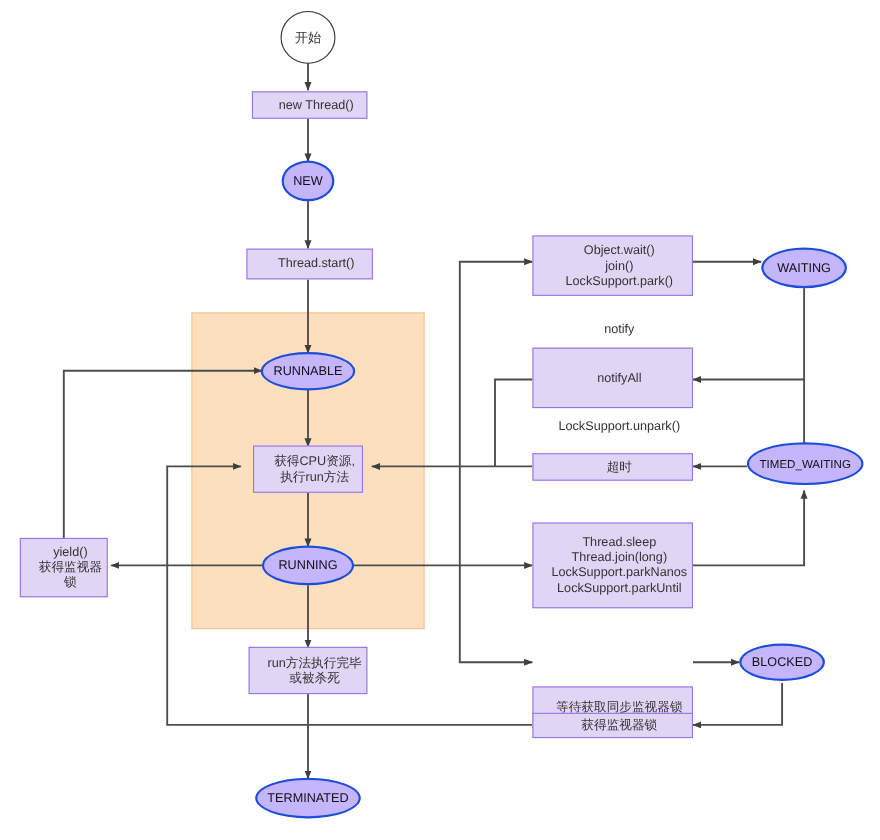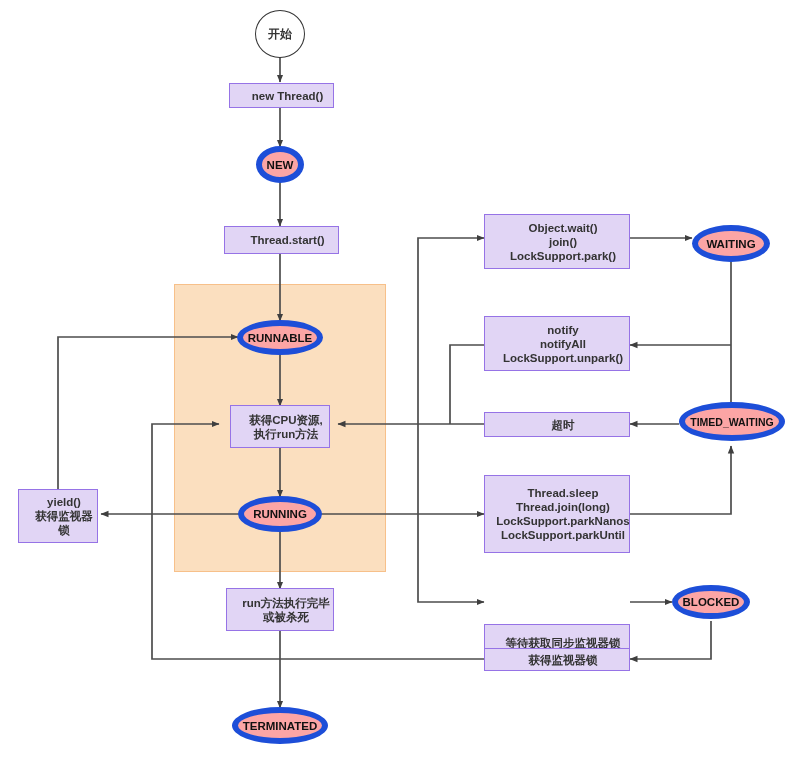--- a/index.html
+++ b/index.html
@@ -1,21 +1,21 @@
 <!DOCTYPE html>
 <html><head>
 <meta charset="utf-8">
 <style>
   html,body{margin:0;padding:0;background:#ffffff;}
   body{width:800px;height:764px;font-family:"Liberation Sans","DejaVu Sans",sans-serif;}
-  #canvas{position:relative;width:800px;height:764px;overflow:hidden;background:#fff;font-weight:bold;}
+  #canvas{position:relative;width:800px;height:764px;overflow:hidden;background:#fff;}
   svg#wires{position:absolute;left:0;top:0;width:800px;height:764px;}
   .node{position:absolute;box-sizing:border-box;display:flex;align-items:center;justify-content:center;text-align:center;}
   .rect{background:#e1d5f5;border:1px solid #9673e6;color:#333333;font-size:11.5px;line-height:14px;padding-left:12px;}
-  .oval{background:#fca5a5;border:6px solid #1d4ed8;border-radius:50%;color:#111111;font-size:11.5px;}
+  .oval{background:#c4b5fd;border:2px solid #1d4ed8;border-radius:50%;color:#111111;font-size:11.5px;}
   .startnode{background:#ffffff;border:1.4px solid #333333;border-radius:50%;color:#333333;font-size:12px;}
   .region{position:absolute;background:#fbdfbf;border:1px solid #f7c08a;}
 </style>
 </head>
 <body>
 
 <div id="canvas">
 
   <div class="region" style="left:174px;top:284px;width:210px;height:286px;"></div>
 
@@ -120,21 +120,21 @@
   <div class="node rect" style="left:484px;top:214px;width:146px;height:55px;flex-direction:column;">
     <span>Object.wait()</span>
     <span>join()</span>
     <span>LockSupport.park()</span>
   </div>
 
   <div class="node oval" style="left:692px;top:225px;width:78px;height:37px;">
     <span>WAITING</span>
   </div>
 
-  <div class="node rect" style="left:484px;top:316px;width:146px;height:55px;flex-direction:column;">
+  <div class="node rect" style="left:484px;top:316px;width:146px;height:55px;flex-direction:column;gap:30px;">
     <span>notify</span>
     <span>notifyAll</span>
     <span>LockSupport.unpark()</span>
   </div>
 
   <div class="node rect" style="left:484px;top:412px;width:146px;height:25px;">
     <span>超时</span>
   </div>
 
   <div class="node oval" style="left:679px;top:402px;width:106px;height:39px;">

